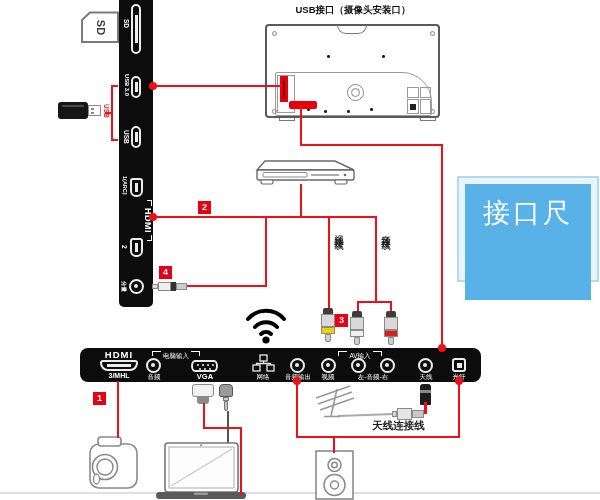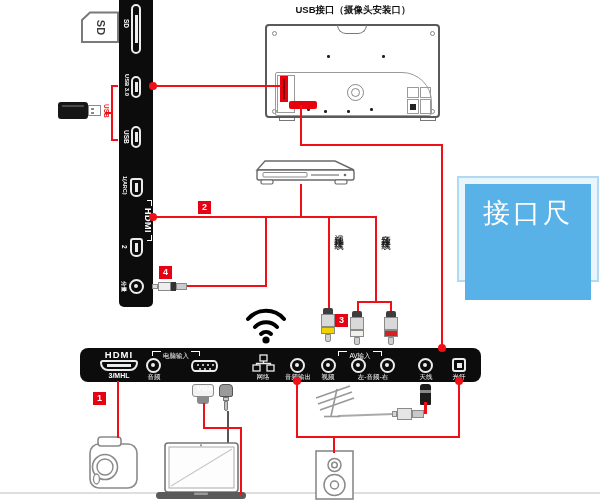--- a/index.html
+++ b/index.html
@@ -189,20 +189,21 @@
   <div class="badge" style="left:335px;top:314px;">3</div>
   <div class="badge" style="left:159px;top:266px;">4</div>
 
   <div class="gray-part" style="left:152px;top:284px;width:6px;height:5px;background:#ddd;z-index:13;"></div>
   <div class="gray-part" style="left:158px;top:282px;width:13px;height:9px;background:#eee;z-index:13;"></div>
   <div class="abs" style="left:171px;top:282px;width:5px;height:9px;background:#333;z-index:13;"></div>
   <div class="gray-part" style="left:176px;top:283px;width:11px;height:7px;background:#ccc;z-index:13;"></div>
 
   <div class="vcable" style="left:332px;top:227px;">视频连接线</div>
   <div class="vcable" style="left:379px;top:227px;">音频连接线</div>
+  <div class="abs" style="left:351px;top:419px;width:95px;text-align:center;font-size:10.5px;font-weight:bold;color:#1a1a1a;z-index:5;">天线连接线</div>
 
   <div class="abs" style="left:321px;top:308px;z-index:13;">
     <div class="abs" style="left:2px;top:0;width:10px;height:6px;background:#3d3d3d;border-radius:2px 2px 0 0;"></div>
     <div class="gray-part" style="left:0;top:6px;width:14px;height:13px;background:#d9d9d9;"></div>
     <div class="abs" style="left:2px;top:11px;width:10px;height:1px;background:#a8a8a8;"></div>
     <div class="gray-part" style="left:0;top:19px;width:14px;height:7px;background:#f0d400;"></div>
     <div class="gray-part" style="left:4px;top:26px;width:6px;height:8px;background:#cfcfcf;border-radius:0 0 2px 2px;"></div>
   </div>
 
   <div class="abs" style="left:350px;top:311px;z-index:13;">
@@ -232,21 +233,21 @@
   <div class="plabel" style="left:143px;top:351px;width:66px;">
     <span class="hb l"></span><span>电脑输入</span><span class="hb r"></span>
   </div>
   <div class="cjack" style="left:146px;top:358px;"></div>
   <div class="plabel" style="left:138px;top:373px;width:32px;">音频</div>
 
   <div class="abs" style="left:191px;top:360px;width:27px;height:12px;border:2px solid #ececec;border-radius:4px/6px;background:#0c0c0c;box-sizing:border-box;z-index:11;">
     <div style="position:absolute;left:4px;top:2px;width:2px;height:2px;background:#ececec;border-radius:50%;
          box-shadow:5px 0 #ececec,10px 0 #ececec,15px 0 #ececec,2px 4px #ececec,7px 4px #ececec,12px 4px #ececec;"></div>
   </div>
-  <div class="plabel" style="left:189px;top:372px;width:32px;font-weight:bold;font-size:7.5px;margin-top:12px;">VGA</div>
+  <div class="plabel" style="left:189px;top:372px;width:32px;font-weight:bold;font-size:7.5px;">VGA</div>
 
   <svg class="abs" style="left:252px;top:354px;z-index:11;" width="23" height="18">
     <rect x="8" y="1" width="7" height="6" fill="none" stroke="#ececec" stroke-width="1.3"></rect>
     <rect x="1" y="11" width="7" height="6" fill="none" stroke="#ececec" stroke-width="1.3"></rect>
     <rect x="15" y="11" width="7" height="6" fill="none" stroke="#ececec" stroke-width="1.3"></rect>
     <path d="M11.5,7 V9.5 M4.5,11 V9.5 H18.5 V11" fill="none" stroke="#ececec" stroke-width="1.3"></path>
   </svg>
   <div class="plabel" style="left:249px;top:373px;width:28px;">网络</div>
 
   <div class="cjack" style="left:290px;top:358px;"></div>

